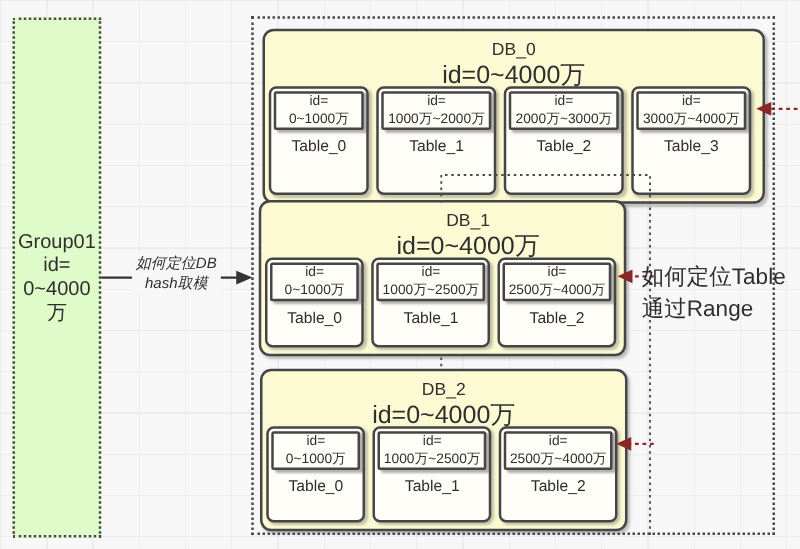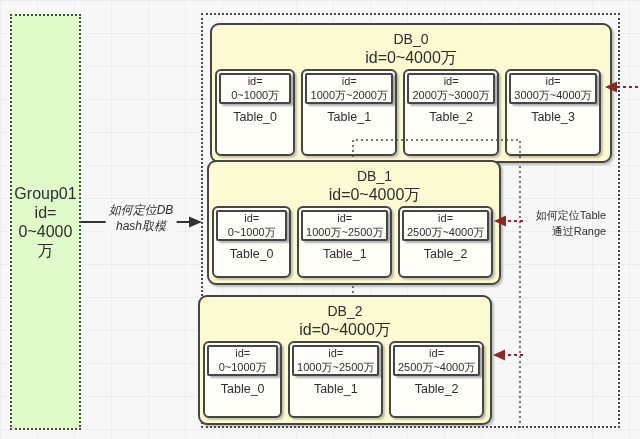--- a/index.html
+++ b/index.html
@@ -35,23 +35,23 @@
   
   .db-box{
     position:absolute;box-sizing:border-box;
     background:#fcfad3;
     border:2px solid #454545;border-radius:9px;
     box-shadow:2px 2px 2px rgba(90,90,90,0.35);
     text-align:center;
   }
   .db-box.db0{left:210px;top:23px;width:402px;height:140px;}
   .db-box.db1{left:207px;top:160px;width:294px;height:125px;padding-left:41px;}
-  .db-box.db2{left:198px;top:295px;width:294px;height:130px;}
+  .db-box.db2{left:208px;top:295px;width:294px;height:130px;}
   .db-title{font-size:14px;margin-top:5px;line-height:1.3;}
-  .db-range{font-size:16px;line-height:1.2;}
+  .db-range{font-size:20px;line-height:1.2;}
   .tables{
     position:absolute;left:3px;right:9px;top:44px;bottom:5px;
     display:flex;gap:6px;
   }
   .db1 .tables,.db2 .tables{right:6px;}
   .table-box{
     flex:1;box-sizing:border-box;position:relative;
     background:#fffef9;
     border:2px solid #454545;border-radius:6px;
     box-shadow:2px 2px 2px rgba(90,90,90,0.35);
@@ -69,21 +69,21 @@
     text-align:center;font-size:12.5px;margin-top:6px;
   }
   
   .hash-label{
     position:absolute;left:141px;top:203px;transform:translateX(-50%);
     text-align:center;font-size:12px;line-height:1.3;white-space:nowrap;
     background:#f7f7f8;padding:0 3px;font-style:italic;
   }
   .range-label{
     position:absolute;left:571px;top:208px;transform:translateX(-50%);
-    text-align:right;font-size:11px;line-height:1.45;white-space:nowrap;
+    text-align:left;font-size:18px;line-height:1.45;white-space:nowrap;
   }
   svg.overlay{position:absolute;left:0;top:0;pointer-events:none;}
 </style>
 </head>
 <body>
 
 <div class="canvas">
 
   <div class="group-box">
     <div>Group01</div>

